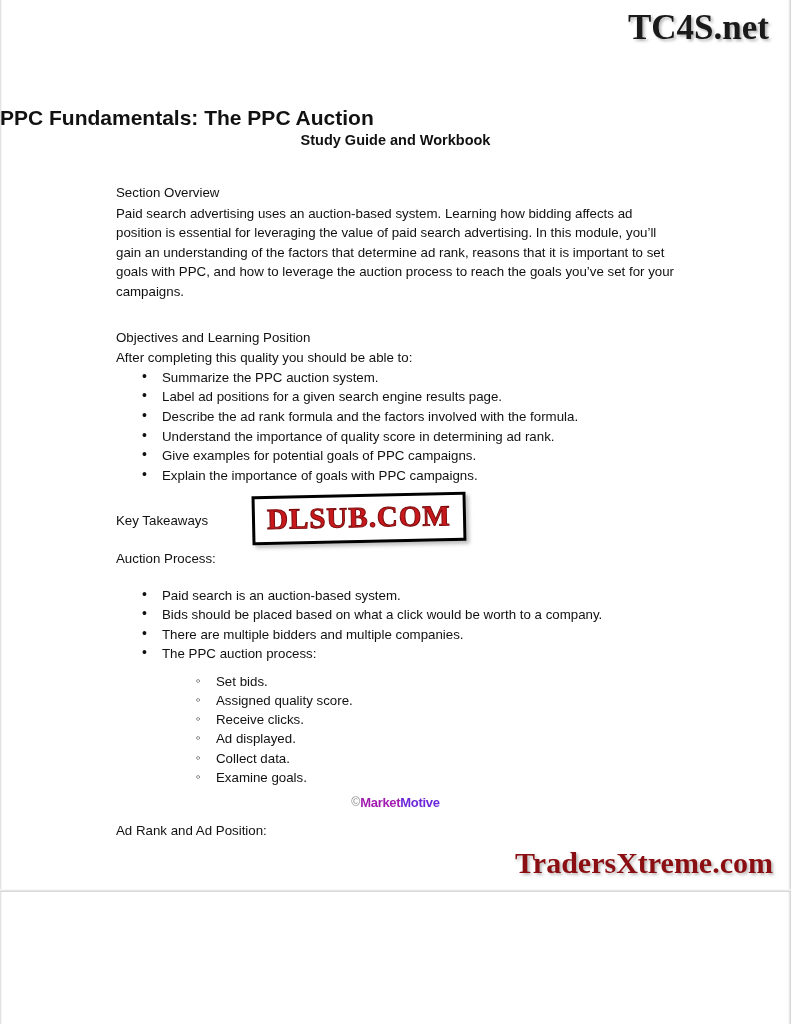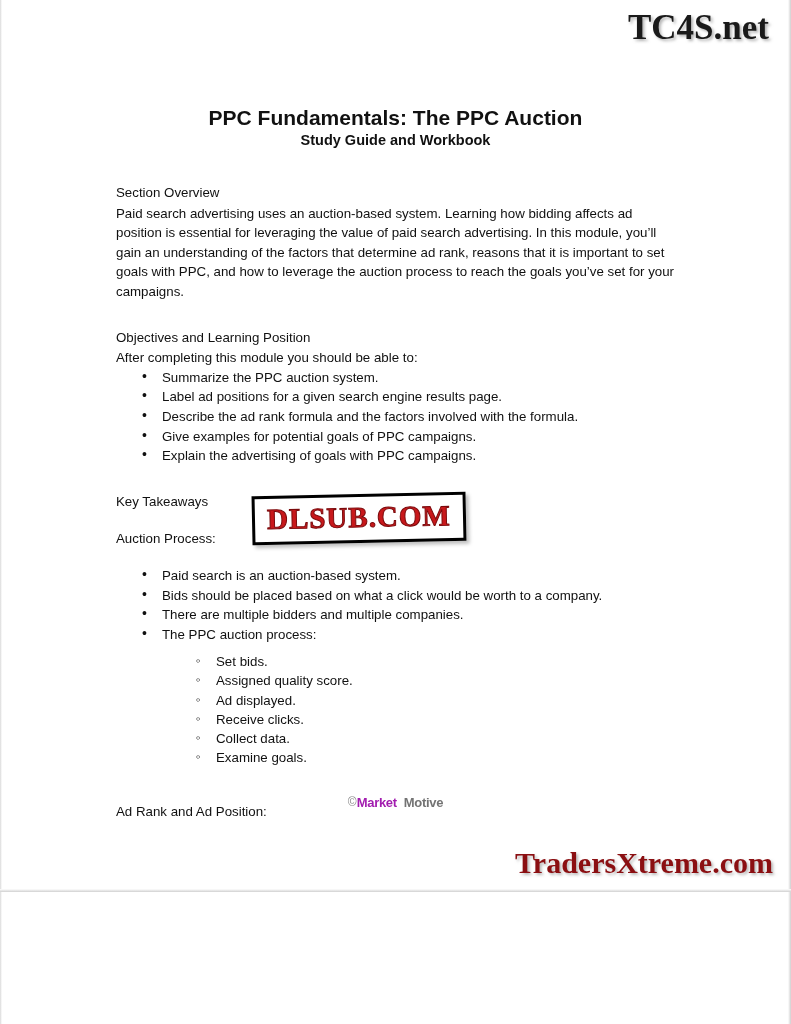--- a/index.html
+++ b/index.html
@@ -83,21 +83,20 @@
     letter-spacing: 1px;
     -webkit-text-stroke: 1px #7a0a0c;
     text-shadow: 1px 1px 0 #ffffff;
   }
 
   
   .doc-title {
     position: absolute;
     left: 0; right: 0;
     top: 92px;
-    text-align: center;
     font-size: 21px;
     color: #111111;
   }
   .doc-subtitle {
     position: absolute;
     left: 0; right: 0;
     top: 132px;
     text-align: center;
     font-size: 14.5px;
     font-weight: bold;
@@ -175,23 +174,22 @@
     font-size: 12px;
     vertical-align: 1px;
   }
   .footer-logo .mk {
     font-weight: bold;
     color: #a21caf;
     letter-spacing: -0.3px;
   }
   .footer-logo .mo {
     font-weight: bold;
-    color: #737373;
+    color: #6d28d9;
     letter-spacing: -0.3px;
-    padding-left: 7px;
   }
 </style>
 </head>
 <body>
 
 <div class="page">
 
   <div class="page-edge-left"></div>
   <div class="page-edge-right"></div>
   <div class="page-edge-bottom"></div>
@@ -202,46 +200,47 @@
   <div class="doc-subtitle">Study Guide and Workbook</div>
 
   <div class="body-col">
 
     <div class="h-bold">Section Overview</div>
     <p class="para">Paid search advertising uses an auction-based system. Learning how bidding affects ad position is essential for leveraging the value of paid search advertising. In this module, you’ll gain an understanding of the factors that determine ad rank, reasons that it is important to set goals with PPC, and how to leverage the auction process to reach the goals you’ve set for your campaigns.</p>
 
     <div class="spacer-lg"></div>
 
     <div class="h-bold">Objectives and Learning Position</div>
-    <p class="para">After completing this module you should be able to:</p>
+    <p class="para">After completing this quality you should be able to:</p>
     <ul class="bullets">
       <li>Summarize the PPC auction system.</li>
       <li>Label ad positions for a given search engine results page.</li>
       <li>Describe the ad rank formula and the factors involved with the formula.</li>
+      <li>Understand the importance of quality score in determining ad rank.</li>
       <li>Give examples for potential goals of PPC campaigns.</li>
-      <li>Explain the advertising of goals with PPC campaigns.</li>
+      <li>Explain the importance of goals with PPC campaigns.</li>
     </ul>
 
     <div class="spacer-lg"></div>
 
     <div class="h-bold">Key Takeaways</div>
     <div class="spacer-md"></div>
     <p class="para">Auction Process:</p>
     <div class="spacer-md"></div>
     <ul class="bullets">
       <li>Paid search is an auction-based system.</li>
       <li>Bids should be placed based on what a click would be worth to a company.</li>
       <li>There are multiple bidders and multiple companies.</li>
       <li>The PPC auction process:</li>
     </ul>
     <ul class="subbullets">
       <li>Set bids.</li>
       <li>Assigned quality score.</li>
+      <li>Receive clicks.</li>
       <li>Ad displayed.</li>
-      <li>Receive clicks.</li>
       <li>Collect data.</li>
       <li>Examine goals.</li>
     </ul>
 
     <div class="spacer-lg"></div>
 
     <p class="para">Ad Rank and Ad Position:</p>
 
   </div>
 

